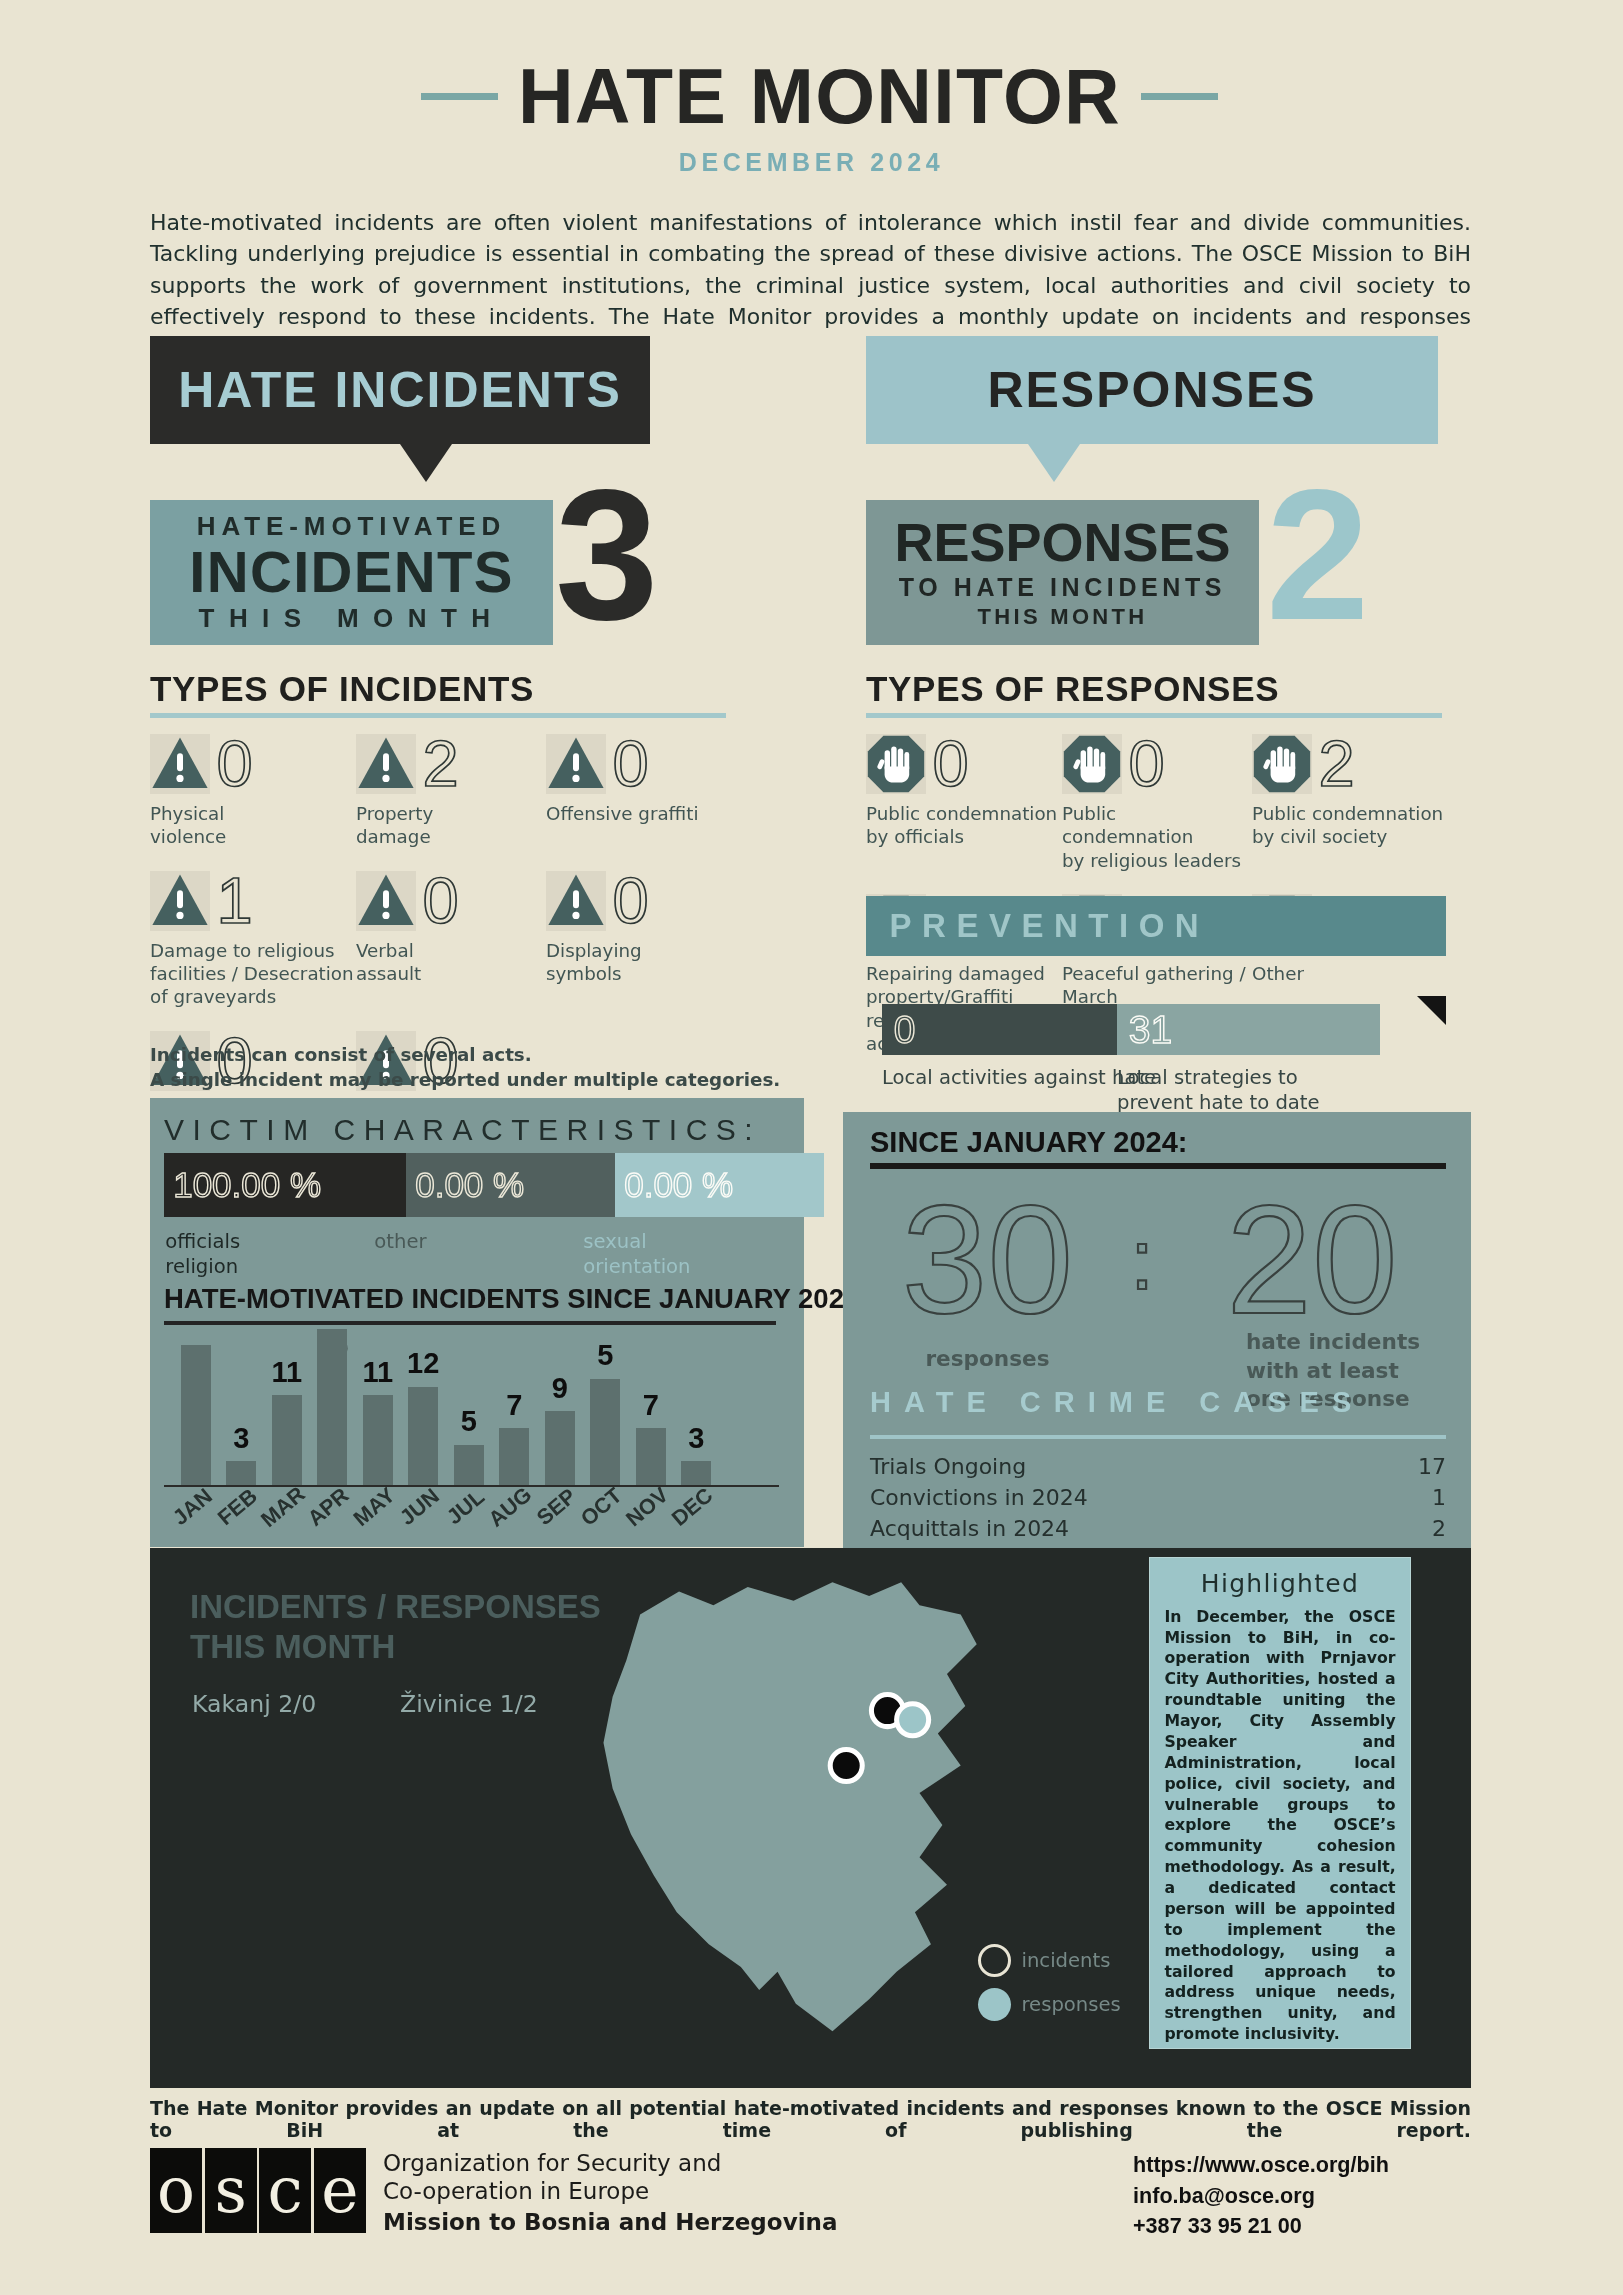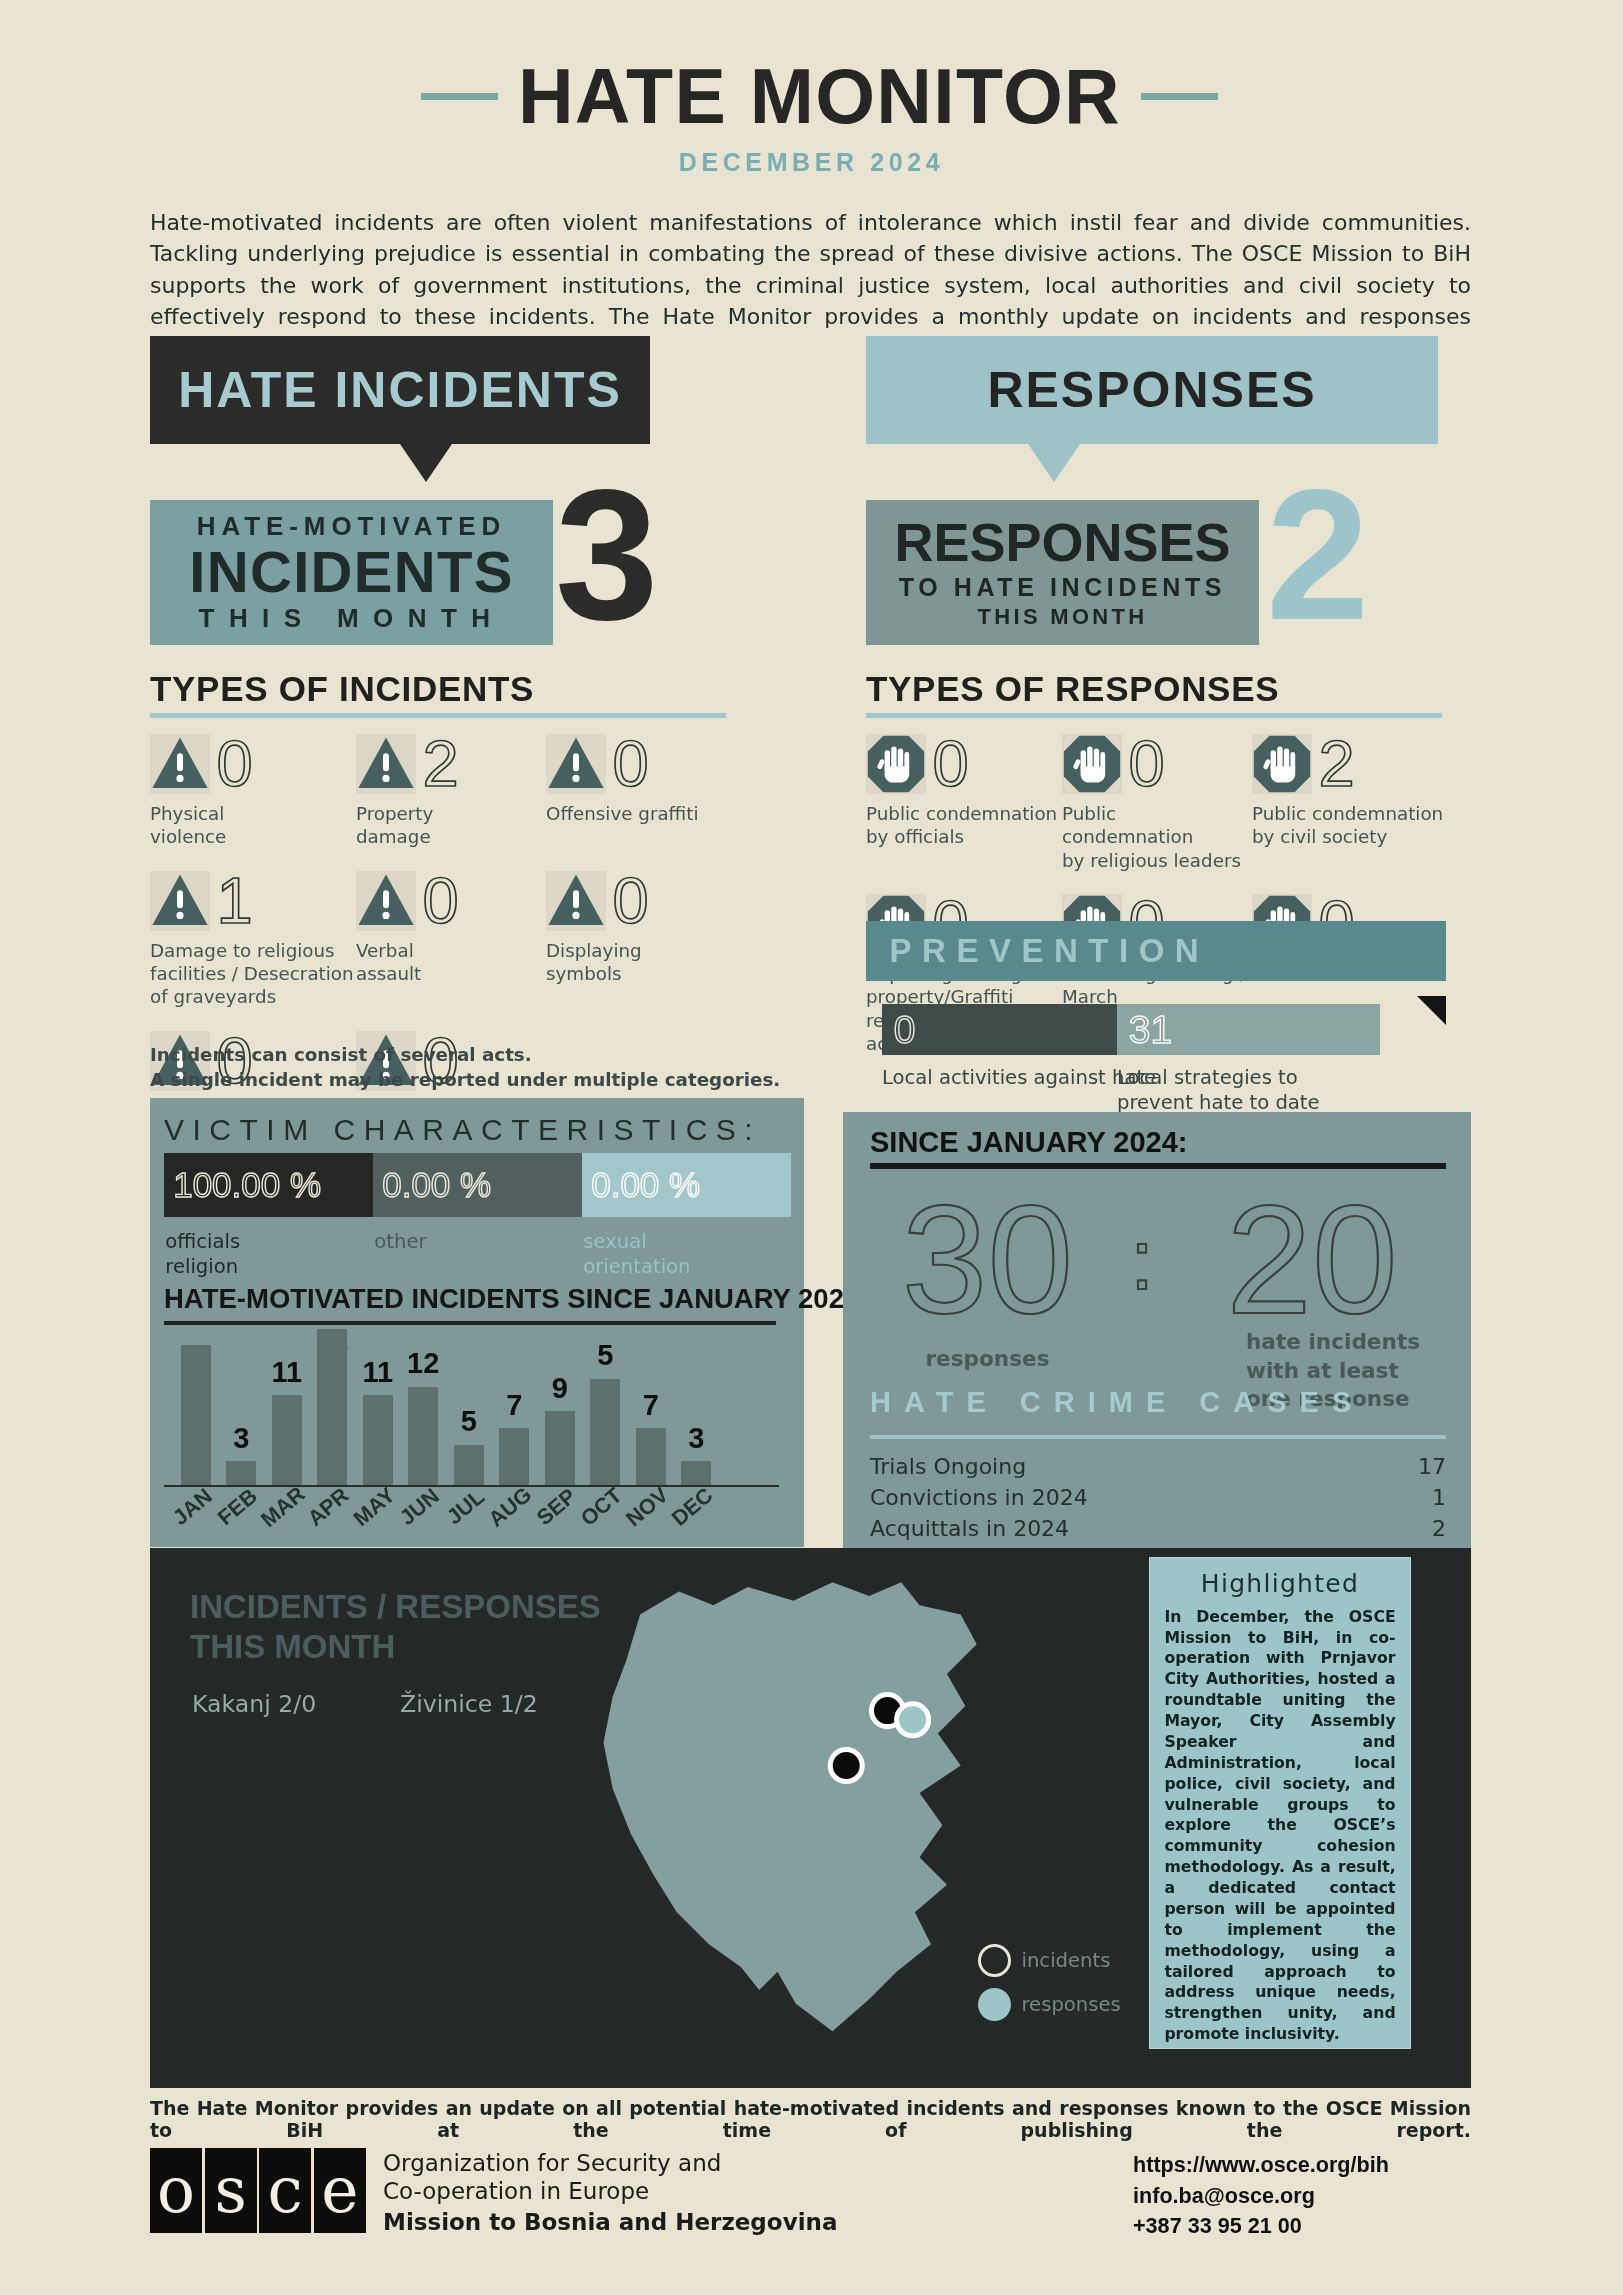--- a/index.html
+++ b/index.html
@@ -55,36 +55,36 @@
   .outline-white{color:transparent;-webkit-text-stroke:1.4px #fbfbf6;}
   @supports not (-webkit-text-stroke: 1px #000){
     .outline-dark{color:#2f3836;}
     .outline-big{color:#39413f;}
     .outline-cream{color:#ece8d8;}
     .outline-white{color:#fbfbf6;}
   }
   .type-num{font-family:"Liberation Sans",sans-serif;font-weight:400;font-size:65px;line-height:0.92;}
 
   
-  .prev-header{position:absolute;left:866px;top:921px;width:580px;height:60px;background:#58898c;color:#a0c6c8;display:flex;align-items:center;padding-left:23.6px;box-sizing:border-box;font-family:"Liberation Sans",sans-serif;font-weight:900;font-size:33px;letter-spacing:10.5px;}
+  .prev-header{position:absolute;left:866px;top:896px;width:580px;height:60px;background:#58898c;color:#a0c6c8;display:flex;align-items:center;padding-left:23.6px;box-sizing:border-box;font-family:"Liberation Sans",sans-serif;font-weight:900;font-size:33px;letter-spacing:10.5px;}
   .prev-fold{position:absolute;left:1417px;top:996px;width:0;height:0;border-top:29px solid #141414;border-left:29px solid transparent;}
   .prev-seg{position:absolute;top:1004px;height:51px;line-height:51px;padding-left:11.8px;box-sizing:border-box;font-family:"Liberation Sans",sans-serif;font-size:39px;}
   .prev-dark{left:882px;width:236px;background:#3e4b49;}
   .prev-light{left:1117px;width:263px;background:#8aa5a2;}
   .prev-label{position:absolute;top:1065px;font-size:19.6px;color:#374644;line-height:1.3;white-space:pre-line;}
 
   
   .panel{position:absolute;background:#7e9997;}
   .panel-left{left:150px;top:1098px;width:654px;height:449px;}
   .panel-right{left:843px;top:1112px;width:628px;height:436px;}
 
   .victim-title{position:absolute;left:164px;top:1113px;font-family:"Liberation Sans",sans-serif;font-weight:400;font-size:30px;letter-spacing:8.5px;color:#222e2c;}
   .victim-bar{position:absolute;left:164px;top:1153px;display:flex;height:64px;}
   .victim-seg{height:64px;line-height:64px;padding-left:9.2px;box-sizing:border-box;font-family:"Liberation Sans",sans-serif;font-size:35px;}
-  .vseg0{width:209px;background:#262624;}
+  .vseg0{width:242px;background:#262624;}
   .vseg1{width:209px;background:#51605e;}
   .vseg2{width:209px;background:#a2c7ca;}
   .victim-labels{position:absolute;left:164px;top:1229px;display:flex;}
   .victim-label{font-size:19.6px;line-height:1.3;white-space:pre-line;box-sizing:border-box;padding-left:1.3px;}
   .vlab0{width:209px;color:#1e2826;}
   .vlab1{width:209px;color:#49595 7;color:#495957;}
   .vlab2{width:209px;color:#9cc2c5;}
 
   
   .chart-title{position:absolute;left:164px;top:1283px;font-family:"Liberation Sans",sans-serif;font-weight:900;font-size:27.5px;color:#161616;}

